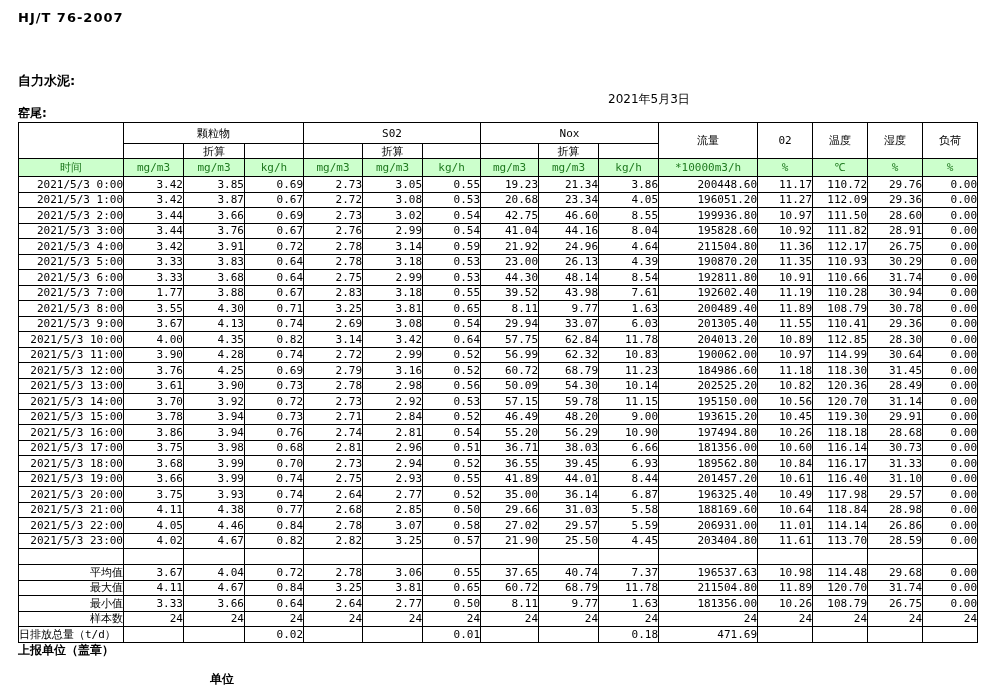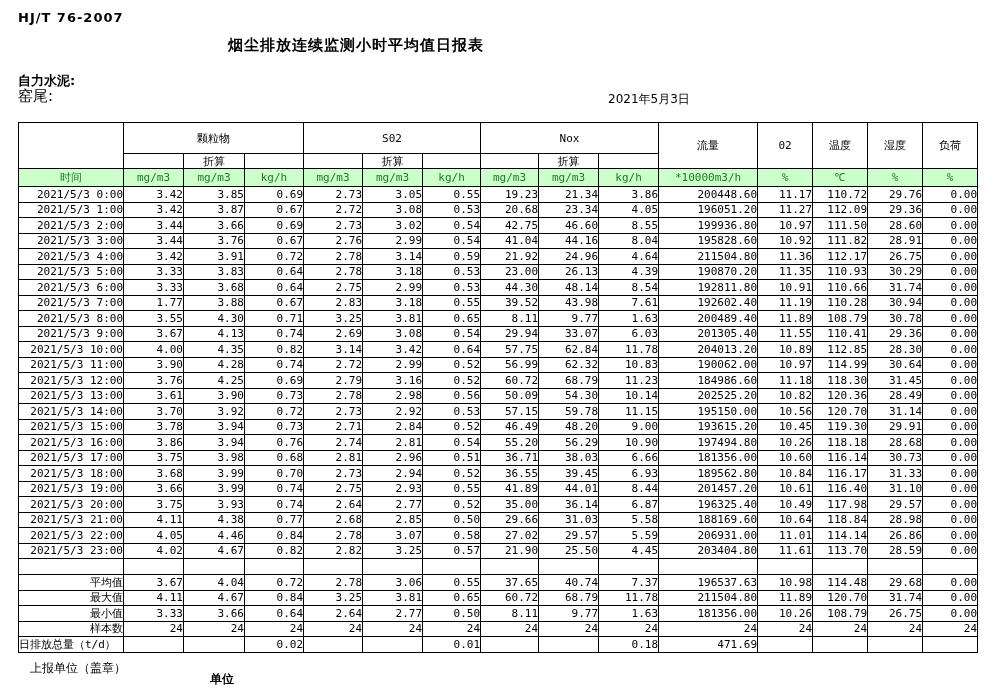--- a/index.html
+++ b/index.html
@@ -2,48 +2,47 @@
 <html><head>
 <meta charset="utf-8">
 <style>
   html,body{margin:0;padding:0;background:#fff;}
   #page{position:relative;width:1002px;height:694px;background:#ffffff;overflow:hidden;
         font-family:"DejaVu Sans",sans-serif;color:#000;padding-left:40px;}
   .abs{position:absolute;white-space:nowrap;}
   .std{left:18px;top:10px;font-size:13px;font-weight:bold;letter-spacing:1px;}
   .title{left:228px;top:36px;font-size:15px;font-weight:bold;letter-spacing:1px;}
   .company{left:18px;top:72px;font-size:13px;font-weight:bold;}
-  .unitline{left:18px;top:87px;font-size:15px;font-weight:normal;}
+  .unitline{left:18px;top:105px;font-size:12px;font-weight:bold;}
   .date{left:608px;top:91px;font-size:12px;}
   .f1{left:18px;top:652px;font-size:12px;font-weight:bold;}
-  .f2{left:18px;top:660px;font-size:12px;font-weight:normal;margin-left:12px;}
+  .f2{left:18px;top:642px;font-size:12px;font-weight:bold;}
   .f3{left:210px;top:671px;font-size:12px;font-weight:bold;}
 
   table.report{position:absolute;left:18px;top:122px;width:959px;border-collapse:collapse;
         table-layout:fixed;}
   table.report td{border:1px solid #000;padding:0;overflow:hidden;font-size:11px;
         font-family:"DejaVu Sans Mono",monospace;line-height:1;}
-  tr.h1{height:31px;} tr.h2{height:15px;margin-top:31px;} tr.h3{height:18px;}
+  tr.h1{height:21px;} tr.h2{height:15px;margin-top:31px;} tr.h3{height:18px;}
   tr.dr{height:15.5px;} tr.blank{height:16px;} tr.total{height:16px;}
   td.grp{font-family:"DejaVu Sans",sans-serif;font-size:12px;text-align:center;}
   td.sub{font-family:"DejaVu Sans",sans-serif;font-size:12px;text-align:center;}
   td.green{background:#ccffcc;color:#1f7a1f;font-family:"DejaVu Sans",sans-serif;
         font-size:11px;text-align:center;}
   td.time{text-align:right;padding-right:8px;}
   td.num{text-align:right;padding-right:7px;}
   td.sumlbl{font-family:"DejaVu Sans",sans-serif;font-size:12px;text-align:right;padding-right:4px;}
   td.totlbl{font-family:"DejaVu Sans",sans-serif;font-size:12px;text-align:left;padding-left:2px;
         white-space:nowrap;}
 </style>
 </head>
 <body>
 
 <div id="page">
   <div class="abs std">HJ/T 76-2007</div>
-  <div class="abs title">烟尘排放连续监测小时平均值日报表</div>
   <div class="abs company">自力水泥:</div>
   <div class="abs unitline">窑尾:</div>
   <div class="abs date">2021年5月3日</div>
 
   <table class="report">
     <colgroup>
       <col style="width:105px">
         <col style="width:60px">
         <col style="width:61px">
         <col style="width:59px">

